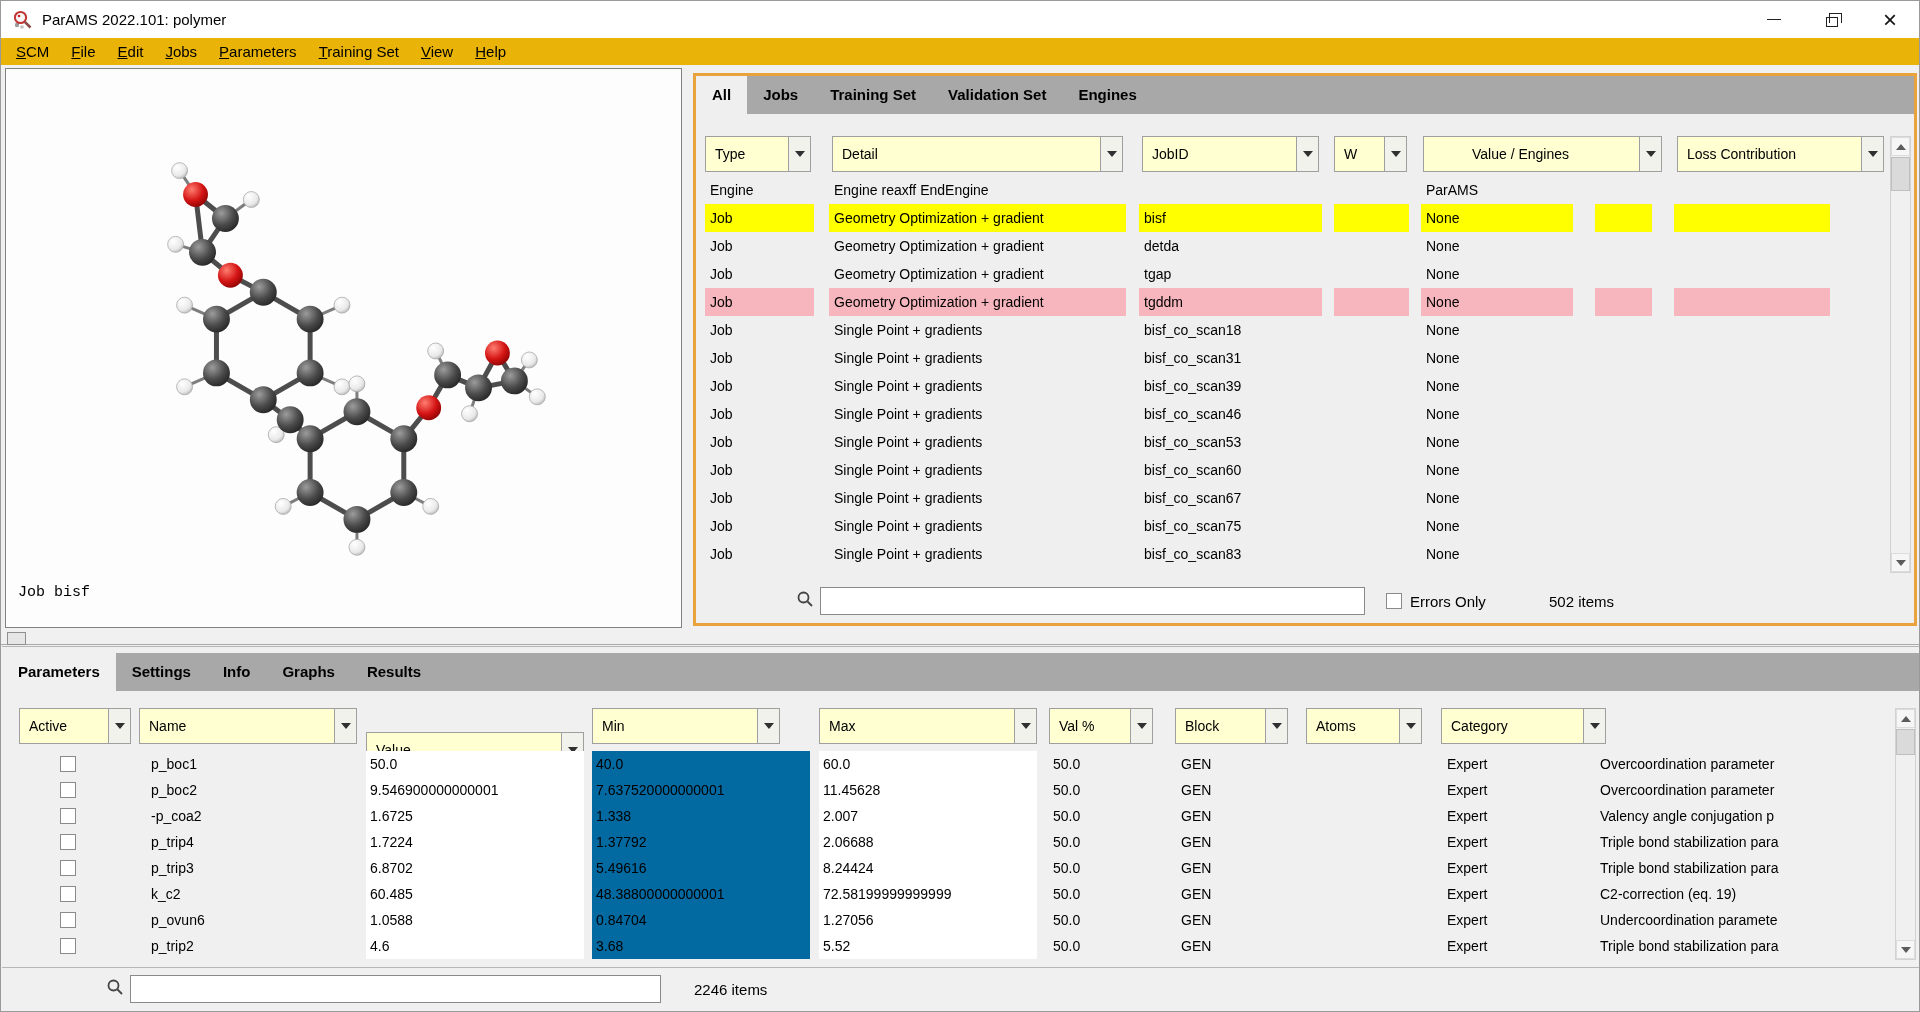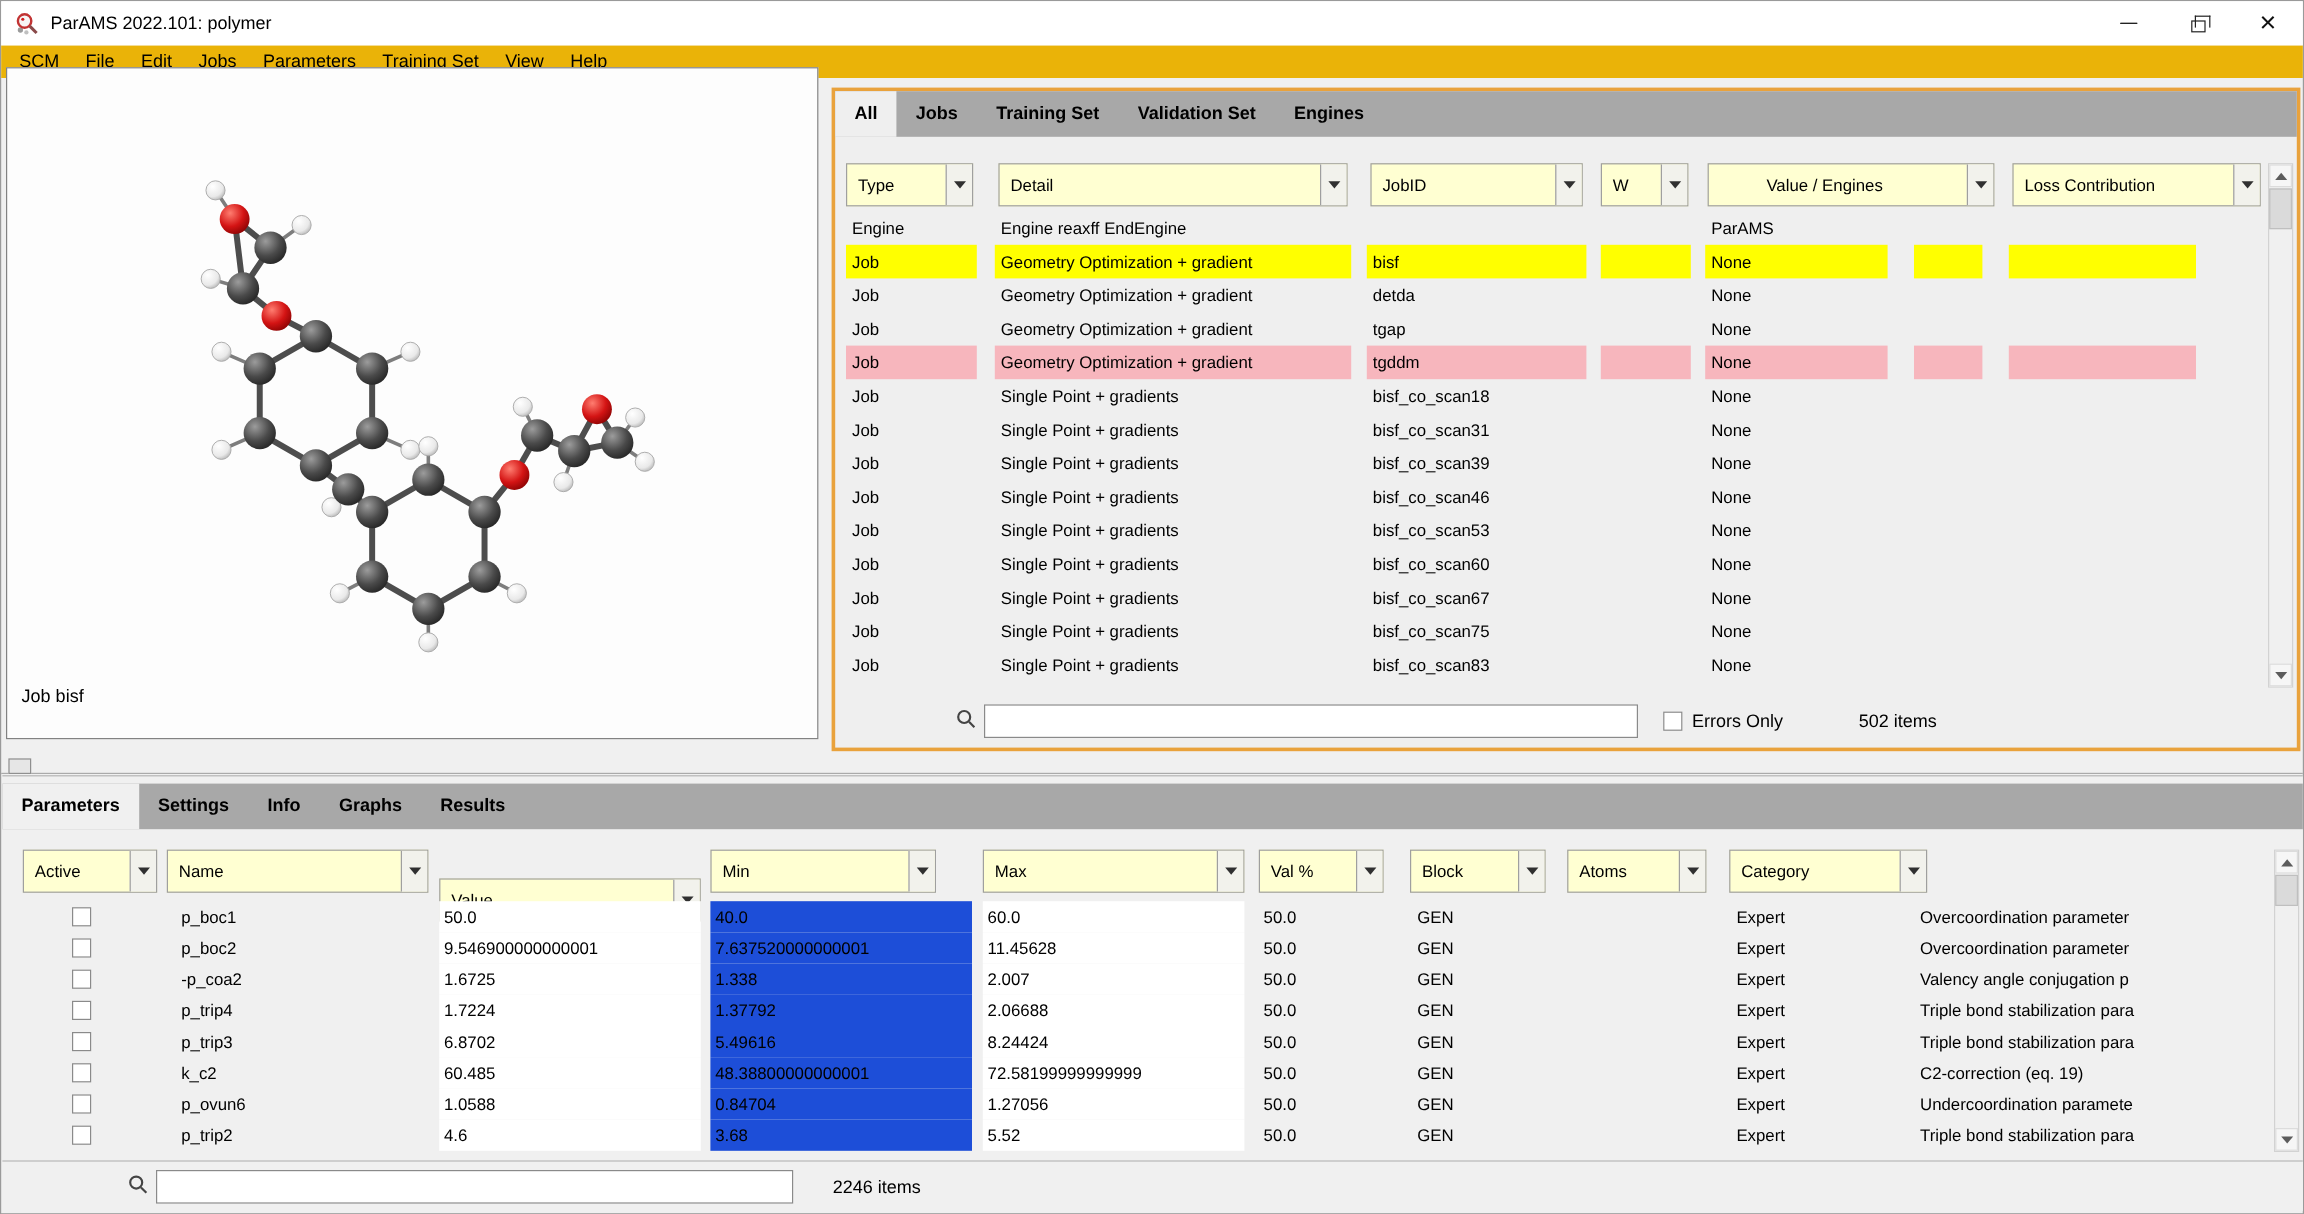--- a/index.html
+++ b/index.html
@@ -22,22 +22,22 @@
                        border:1px solid #222; border-bottom:none; }
   .glyph-close { font-size:24px; line-height:20px; color:#111; }
 
   
   .menubar { position:absolute; left:0; top:37px; right:0; height:27px; background:#eab308;
              display:flex; align-items:center; padding-left:4px; }
   .menu-item { display:inline-block; padding:3px 11px; font-size:15px; color:#000; }
   .menu-item::first-letter { text-decoration:underline; }
 
   
-  .viewer-pane { position:absolute; left:4px; top:55px; width:677px; height:560px;
-                 background:#fdfdfd; border:1px solid #828282; }
+  .viewer-pane { position:absolute; left:4px; top:67px; width:677px; height:560px;
+                 background:#fdfdfd; border:1px solid #828282;font-family:Liberation Mono, monospace; }
   .viewer-caption { position:absolute; left:12px; bottom:26px; font-size:15px; color:#000; }
 
   
   .jobs-pane { position:absolute; left:692px; top:72px; width:1224px; height:553px;
                border:3px solid #e9a23c; background:#efefef; }
   .tabstrip { position:absolute; left:0; top:0; right:0; height:38px; background:#a8a8a8;
               display:flex; align-items:stretch; }
   .tab { padding:0 16px; line-height:38px; font-size:15px; font-weight:bold; color:#000; white-space:nowrap; }
   .tab.active { background:#efefef; }
 
@@ -119,21 +119,21 @@
   .f-block   { left:1173px; width:113px; }
   .f-atoms   { left:1304px; width:116px; }
   .f-category{ left:1439px; width:165px; }
 
   .params-body { position:absolute; left:0; top:104px; right:26px; }
   .prow { position:relative; height:26px; font-size:14px; }
   .pcell { position:absolute; top:0; height:26px; line-height:26px; white-space:nowrap; overflow:hidden; }
   .pcheck { position:absolute; left:58px; top:5px; }
   .p-name    { left:145px;  width:212px; padding-left:4px; }
   .p-value   { left:364px;  width:218px; padding-left:4px; background:#ffffff; }
-  .p-min     { left:590px;  width:218px; padding-left:4px; background:#1d4ed8; }
+  .p-min     { left:590px;  width:218px; padding-left:4px; background:#0369a1; }
   .p-max     { left:817px;  width:218px; padding-left:4px; background:#ffffff; }
   .p-valpct  { left:1047px; width:104px; padding-left:4px; }
   .p-block   { left:1173px; width:113px; padding-left:6px; }
   .p-atoms   { left:1304px; width:116px; padding-left:4px; }
   .p-category{ left:1439px; width:152px; padding-left:6px; }
   .p-desc    { left:1594px; width:296px; padding-left:4px; }
 
   .params-footer { position:absolute; left:0; top:320px; right:0; bottom:0;
                    border-top:1px solid #b8b8b8; background:#f0f0f0; }
   .params-footer .search-icon { position:absolute; left:104px; top:10px; }

